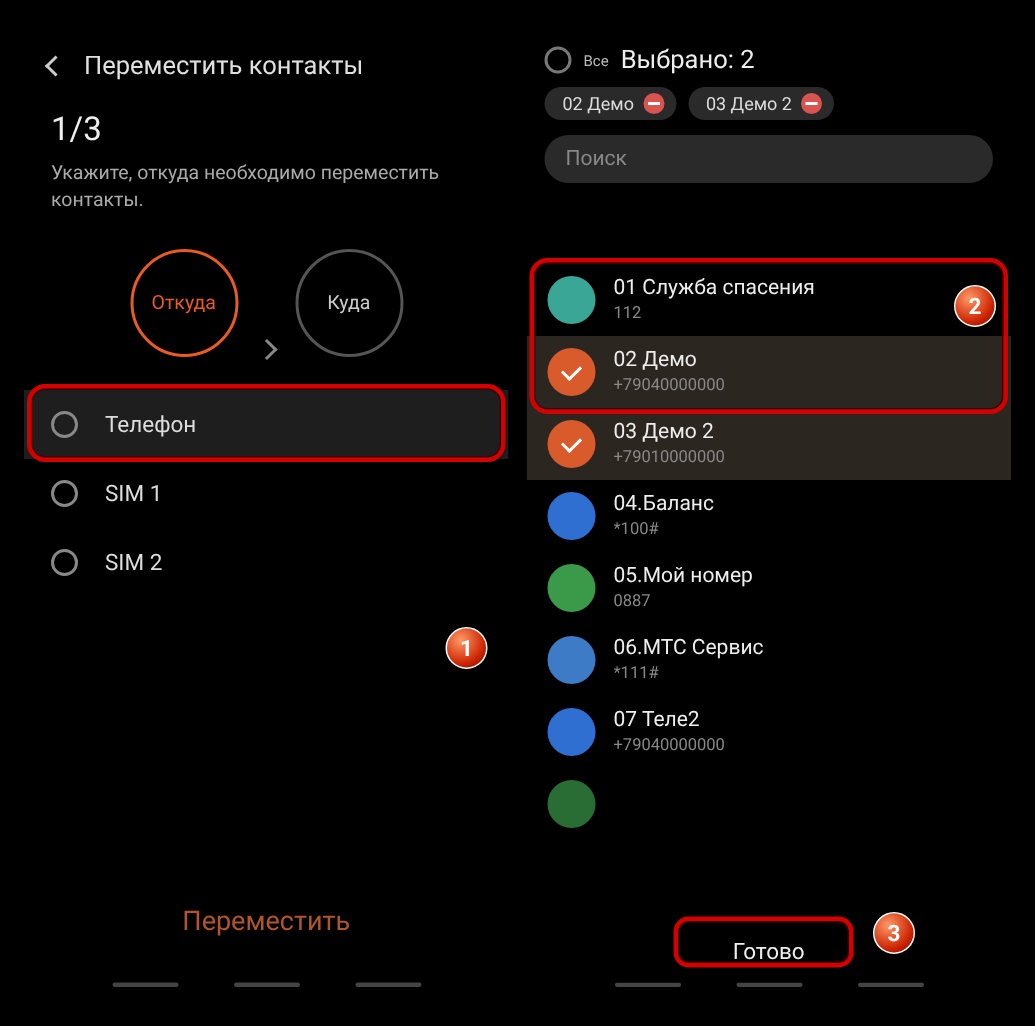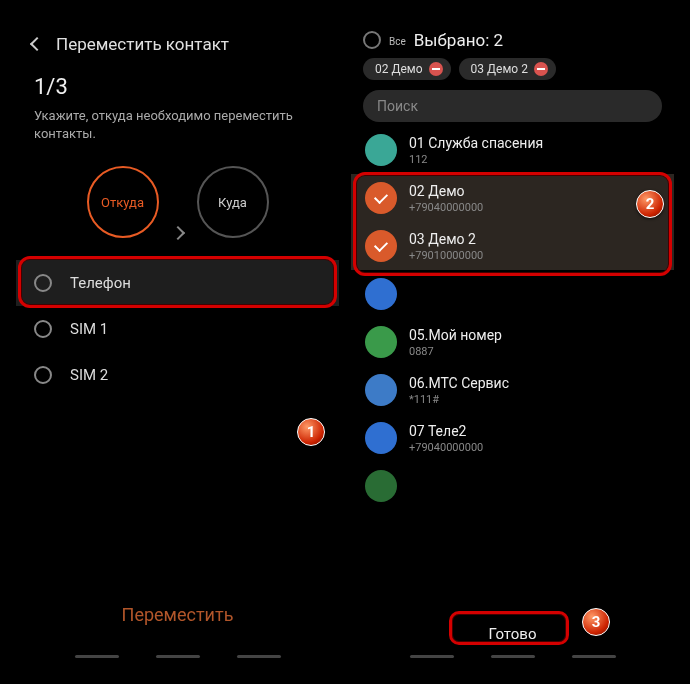--- a/index.html
+++ b/index.html
@@ -55,21 +55,21 @@
   .badge { position: absolute; width: 28px; height: 28px; border-radius: 50%; background: radial-gradient(circle at 35% 30%, #ff9966, #cc2200 65%, #661100); color: #fff; font-weight: bold; font-size: 15px; display: flex; align-items: center; justify-content: center; border: 1px solid #fff; box-shadow: 0 1px 3px rgba(0,0,0,.6); z-index: 50; }
 </style>
 </head>
 <body>
 
 <div class="container">
 
   <div class="phone">
     <div class="hdr">
       <div class="back-chevron"></div>
-      <div>Переместить контакт</div>
+      <div>Переместить контакты</div>
     </div>
     <div class="step">1/3</div>
     <div class="instruction">Укажите, откуда необходимо переместить контакты.</div>
     <div class="circles-row">
       <div class="circle sel">Откуда</div>
       <div class="chev-r"></div>
       <div class="circle unsel">Куда</div>
     </div>
     <div class="radio-list" style="position:relative;">
       <div class="radio-item first">
@@ -108,21 +108,21 @@
         <span>02 Демо</span>
         <span class="chip-del"></span>
       </div>
       <div class="chip">
         <span>03 Демо 2</span>
         <span class="chip-del"></span>
       </div>
     </div>
     <div class="search">Поиск</div>
 
-    <div class="list" style="position:relative;">
+    <div class="list" style="position:relative;justify-content:center;">
       <div class="contact">
         <div class="avatar c-teal"></div>
         <div class="c-info">
           <div class="c-name">01 Служба спасения</div>
           <div class="c-sub">112</div>
         </div>
       </div>
       <div class="contact sel-block">
         <div class="avatar check"></div>
         <div class="c-info">
@@ -132,20 +132,24 @@
       </div>
       <div class="contact sel-block">
         <div class="avatar check"></div>
         <div class="c-info">
           <div class="c-name">03 Демо 2</div>
           <div class="c-sub">+79010000000</div>
         </div>
       </div>
       <div class="contact">
         <div class="avatar c-blue"></div>
+        <div class="c-info">
+          <div class="c-name">04.Баланс</div>
+          <div class="c-sub">*100#</div>
+        </div>
       </div>
       <div class="contact">
         <div class="avatar c-green"></div>
         <div class="c-info">
           <div class="c-name">05.Мой номер</div>
           <div class="c-sub">0887</div>
         </div>
       </div>
       <div class="contact">
         <div class="avatar c-blue2"></div>

